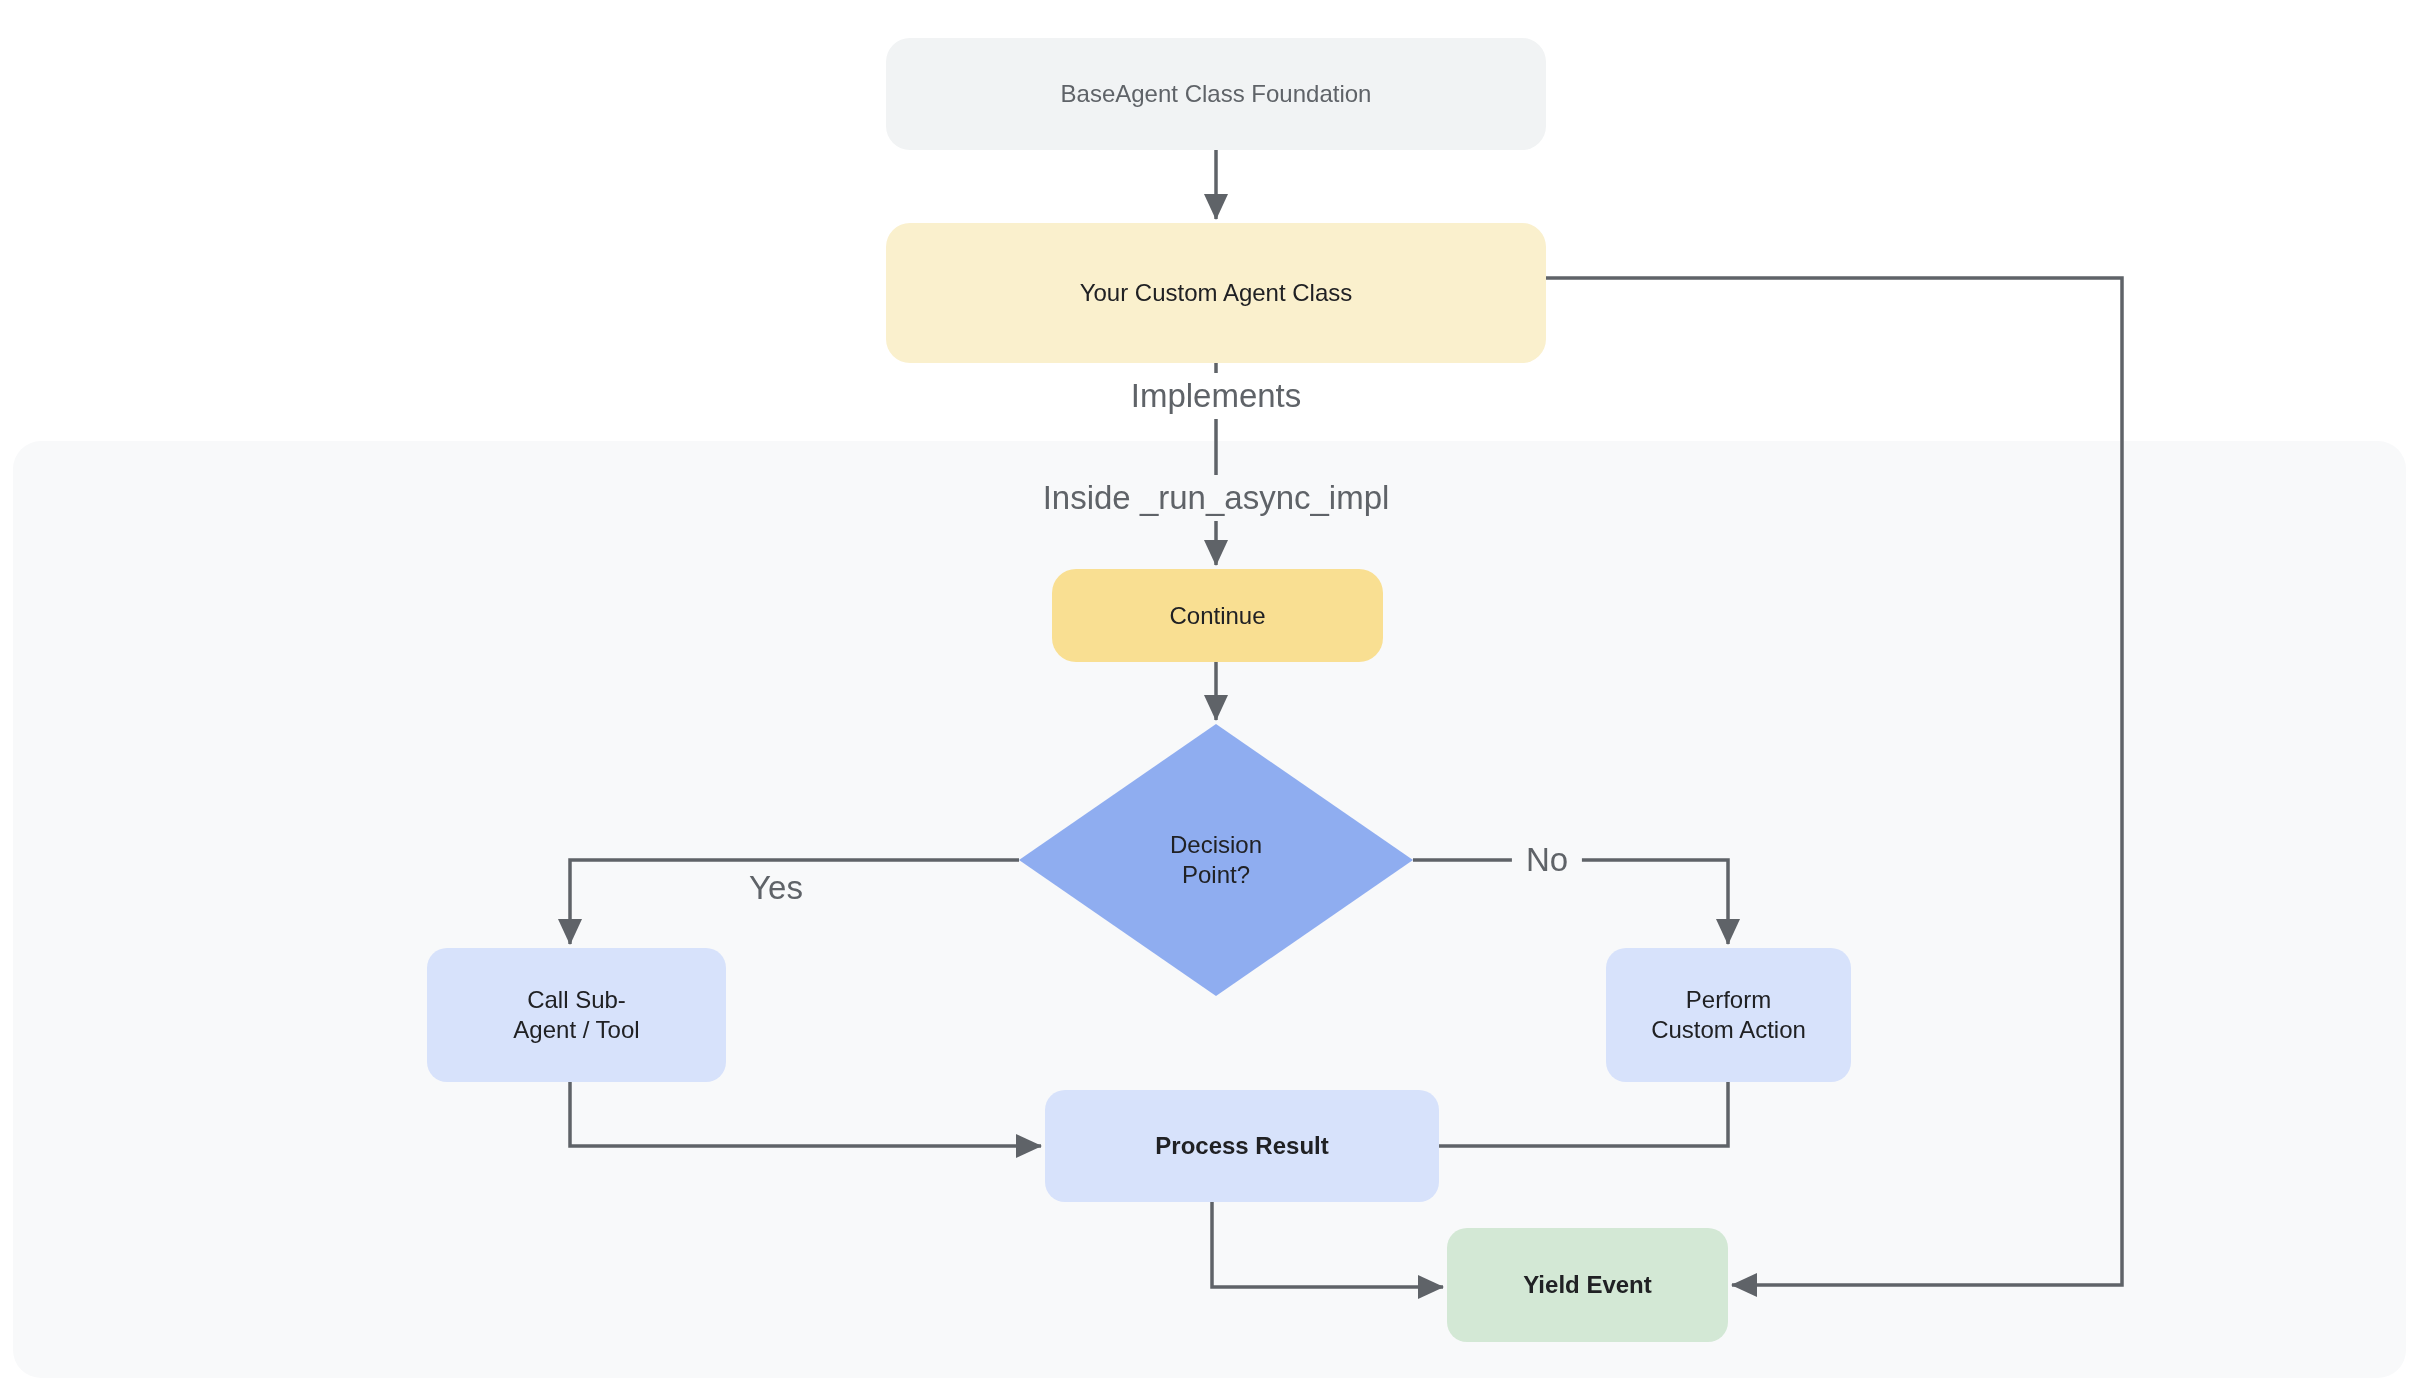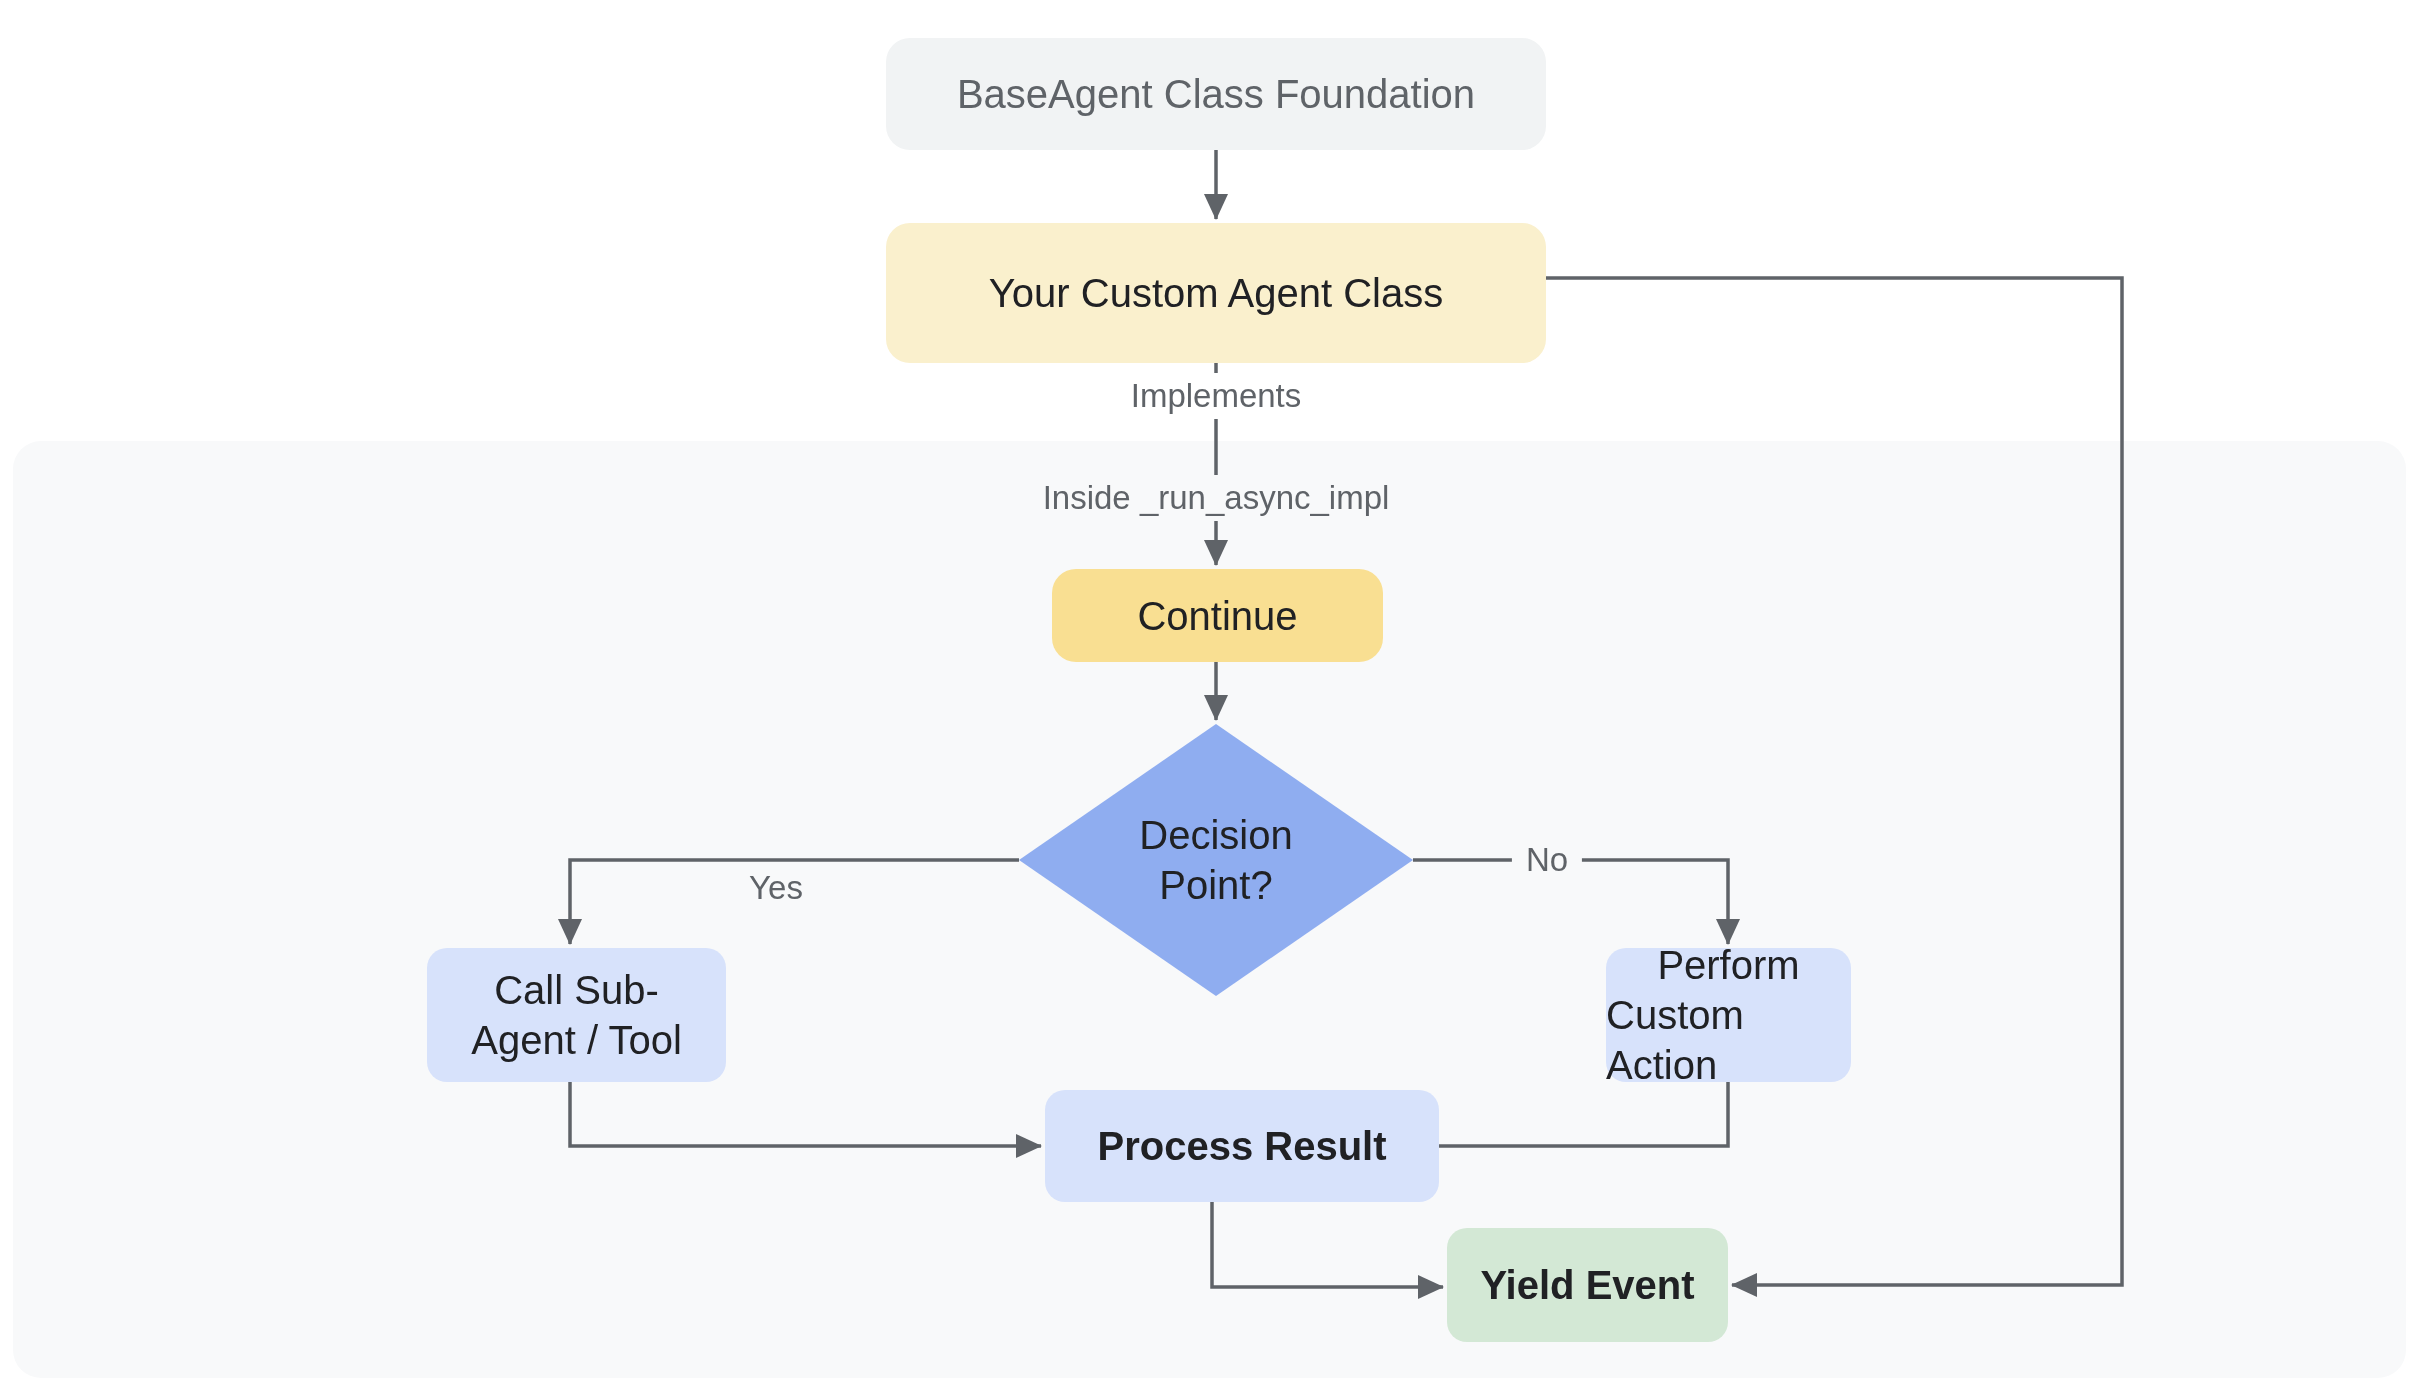--- a/index.html
+++ b/index.html
@@ -45,21 +45,21 @@
     stroke-linejoin:miter;
   }
   .arrow-head{fill:var(--line-color);}
   .diamond-shape{fill:var(--diamond-fill);}
   .node{
     position:absolute;
     display:flex;
     flex-direction:column;
     align-items:center;
     justify-content:center;
-    font-size:40px;
+    font-size:24px;
     line-height:1.25;
     color:var(--node-text-dark);
     border-radius:24px;
   }
   .node-foundation{
     left:886px; top:38px; width:660px; height:112px;
     background:var(--node-gray-fill);
     color:var(--node-text-gray);
   }
   .node-custom-agent{

